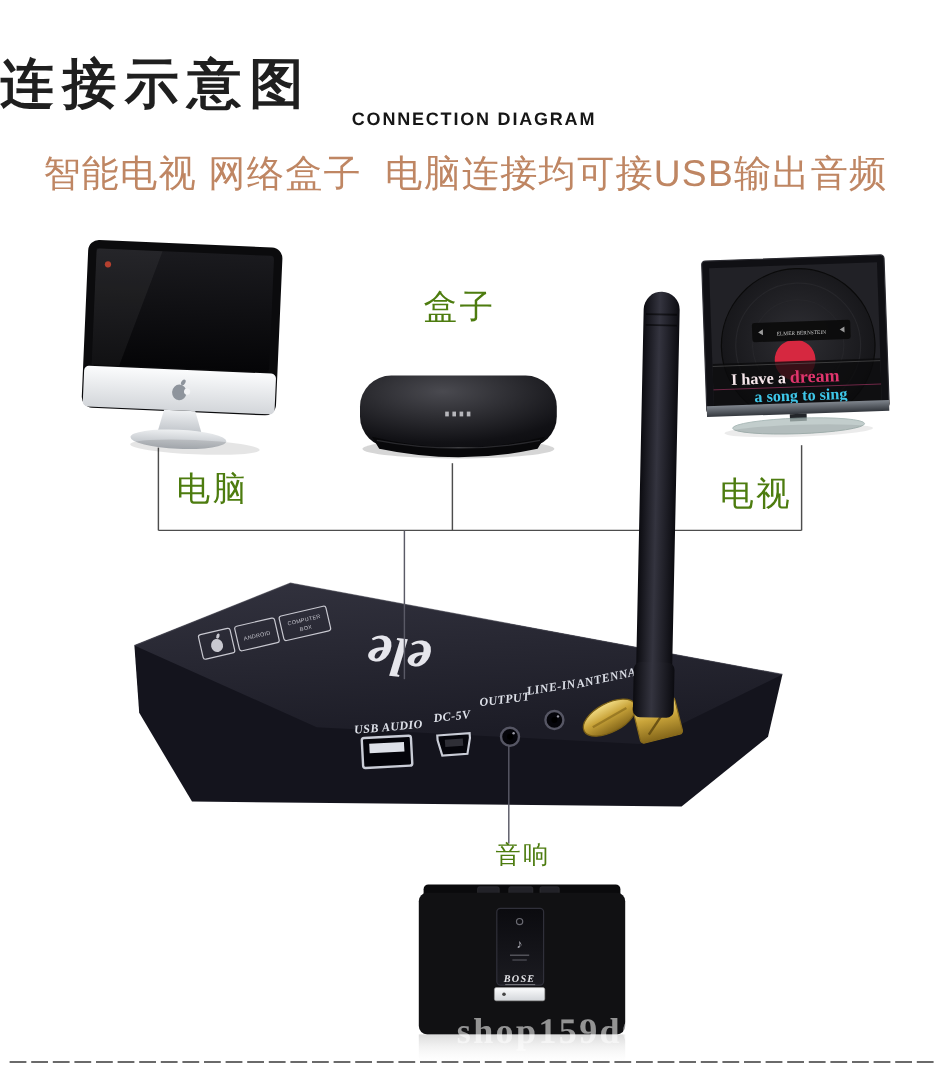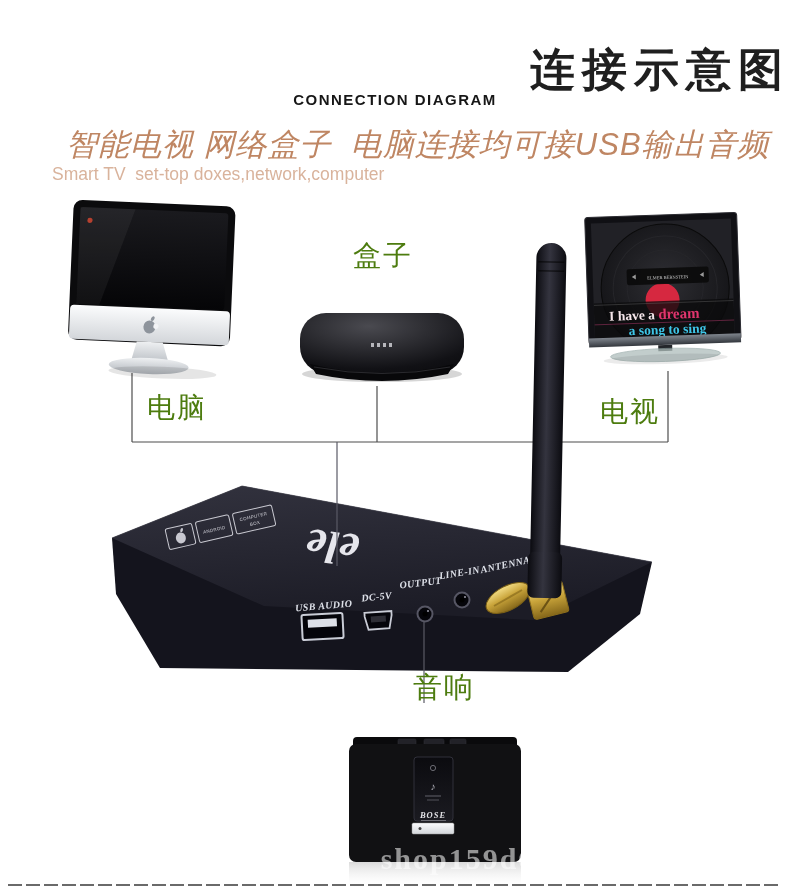--- a/index.html
+++ b/index.html
@@ -2,38 +2,38 @@
 <html><head>
 <meta charset="utf-8">
 <style>
   html,body{margin:0;padding:0;background:#ffffff;}
   .canvas{
     position:relative;width:790px;height:891px;background:#ffffff;
     font-family:"Liberation Sans", sans-serif;overflow:hidden;
   }
   .abs{position:absolute;}
   .title-cn{
-    top:40px;left:0;width:790px;text-align:right;
+    top:40px;left:0;width:790px;text-align:left;
     font-size:45px;font-weight:bold;letter-spacing:7px;color:#1f1f1f;
   }
   .title-en{
     top:91px;left:0;width:790px;text-align:center;
     font-size:15px;font-weight:600;letter-spacing:1.5px;color:#161616;
   }
   .sub-cn{
-    top:124px;left:66px;font-size:31px;color:#bf8663;white-space:pre;letter-spacing:1px;font-style:italic;
+    top:124px;left:36px;font-size:31px;color:#bf8663;white-space:pre;letter-spacing:1px;
   }
   .sub-en{
     top:164px;left:52px;font-size:17.5px;color:#d9b39c;white-space:pre;
   }
   .dev-label{color:#4d7c0f;font-size:28px;letter-spacing:2px;}
   .lbl-box{top:237px;left:353px;}
   .lbl-computer{top:389px;left:147px;text-align:right;}
   .lbl-tv{top:393px;left:600px;}
-  .lbl-speaker{top:668px;left:413px;font-size:29px;}
+  .lbl-speaker{top:698px;left:413px;font-size:21px;}
   svg{position:absolute;top:0;left:0;}
   svg text{font-family:"Liberation Serif", serif;}
   .port-label{font-style:italic;font-weight:bold;fill:#dde0e8;font-size:10px;letter-spacing:.4px;}
   .badge-txt{fill:#c8c8d0;font-size:4.5px;font-family:"Liberation Sans",sans-serif;letter-spacing:.3px;}
 </style>
 </head>
 <body>
 
 <div class="canvas">
 
@@ -232,20 +232,19 @@
     </g>
 
     <text x="458" y="869" text-anchor="middle" font-size="30" font-weight="bold" fill="#ffffff" opacity="0.55" letter-spacing="2" font-family="Liberation Sans, sans-serif">shop159d6</text>
 
     <line x1="8" y1="885" x2="782" y2="885" stroke="#3a3a3a" stroke-width="1.4" stroke-dasharray="14 4"></line>
   </svg>
 
   <div class="abs title-cn">连接示意图</div>
   <div class="abs title-en">CONNECTION DIAGRAM</div>
   <div class="abs sub-cn">智能电视 网络盒子  电脑连接均可接USB输出音频</div>
-  <div class="abs sub-en">Smart TV  set-top doxes,network,computer</div>
 
   <div class="abs dev-label lbl-box">盒子</div>
   <div class="abs dev-label lbl-computer">电脑</div>
   <div class="abs dev-label lbl-tv">电视</div>
   <div class="abs dev-label lbl-speaker">音响</div>
 
 </div>
 
 </body></html>

